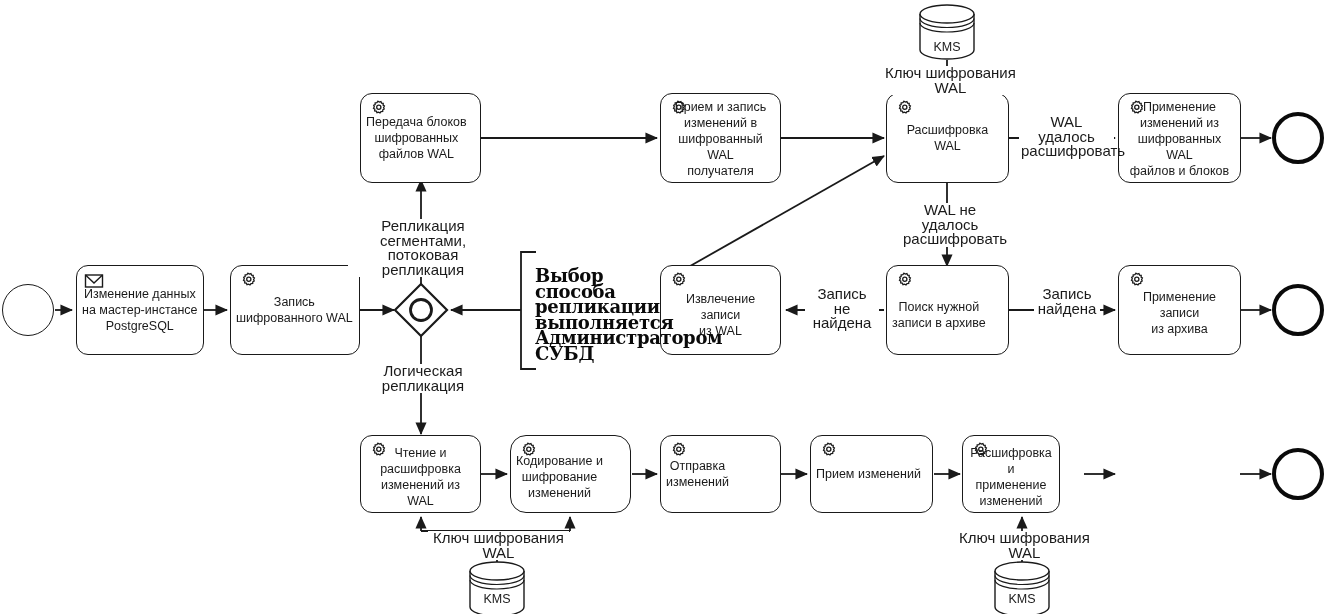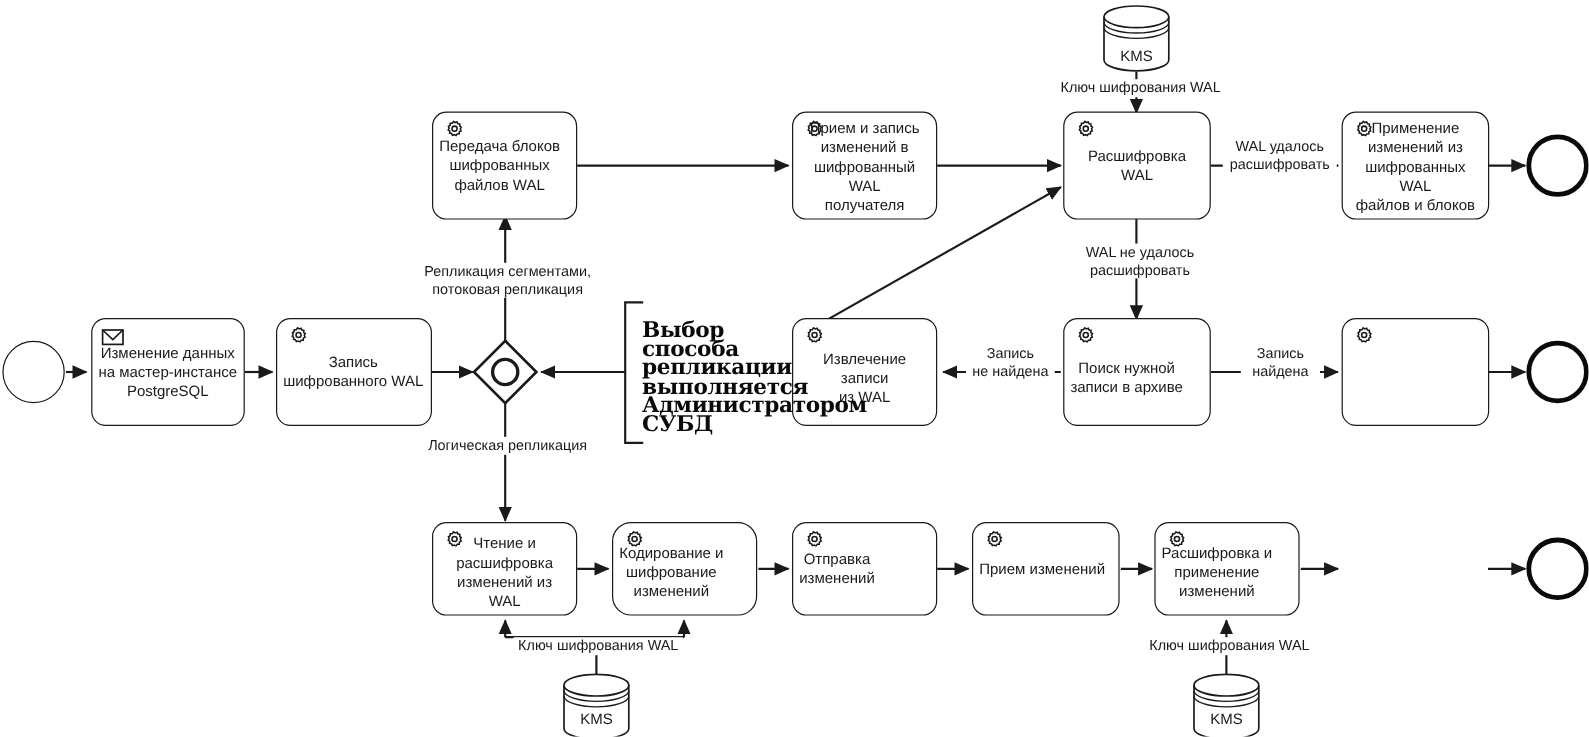--- a/index.html
+++ b/index.html
@@ -81,21 +81,21 @@
     font-size: 12.5px;
     color: #1a1a1a;
     bottom: 6px;
     left: 0;
   }
 
   
   .flow-label {
     position: absolute;
     background: #ffffff;
-    font-size: 12px;
+    font-size: 15px;
     line-height: 14.5px;
     color: #1a1a1a;
     text-align: center;
     white-space: pre-line;
     padding: 0 2px;
     z-index: 5;
   }
 
   
   .annotation {
@@ -296,20 +296,22 @@
 записи в архиве</span>
   </div>
 
   <div class="task" style="left:1118px; top:265px; width:123px; height:90px;">
     <span class="task-icon">
       <svg viewBox="0 0 20 20" width="20" height="20">
         <path d="M10 2.2 L11.4 3.1 L12.9 2.6 L13.6 4.1 L15.2 4.4 L15.1 6.1 L16.4 7.0 L15.6 8.5 L16.2 10.0 L14.8 10.8 L14.7 12.5 L13.0 12.6 L12.0 13.9 L10.5 13.2 L9.0 13.7 L8.3 12.2 L6.7 11.9 L6.8 10.2 L5.5 9.3 L6.3 7.8 L5.7 6.3 L7.1 5.5 L7.2 3.8 L8.9 3.7 Z" fill="none" stroke="#1a1a1a" stroke-width="1.3"></path>
         <circle cx="10.8" cy="8.2" r="2.1" fill="none" stroke="#1a1a1a" stroke-width="1.3"></circle>
       </svg>
     </span>
+    <span class="task-label" style="padding-top:6px;">Применение записи
+из архива</span>
   </div>
 
   <div class="event event-end" style="left:1272px; top:284px; width:52px; height:52px;"></div>
 
   <div class="task" style="left:360px; top:435px; width:121px; height:78px;">
     <span class="task-icon">
       <svg viewBox="0 0 20 20" width="20" height="20">
         <path d="M10 2.2 L11.4 3.1 L12.9 2.6 L13.6 4.1 L15.2 4.4 L15.1 6.1 L16.4 7.0 L15.6 8.5 L16.2 10.0 L14.8 10.8 L14.7 12.5 L13.0 12.6 L12.0 13.9 L10.5 13.2 L9.0 13.7 L8.3 12.2 L6.7 11.9 L6.8 10.2 L5.5 9.3 L6.3 7.8 L5.7 6.3 L7.1 5.5 L7.2 3.8 L8.9 3.7 Z" fill="none" stroke="#1a1a1a" stroke-width="1.3"></path>
         <circle cx="10.8" cy="8.2" r="2.1" fill="none" stroke="#1a1a1a" stroke-width="1.3"></circle>
       </svg>
@@ -345,21 +347,21 @@
   <div class="task" style="left:810px; top:435px; width:123px; height:78px;">
     <span class="task-icon">
       <svg viewBox="0 0 20 20" width="20" height="20">
         <path d="M10 2.2 L11.4 3.1 L12.9 2.6 L13.6 4.1 L15.2 4.4 L15.1 6.1 L16.4 7.0 L15.6 8.5 L16.2 10.0 L14.8 10.8 L14.7 12.5 L13.0 12.6 L12.0 13.9 L10.5 13.2 L9.0 13.7 L8.3 12.2 L6.7 11.9 L6.8 10.2 L5.5 9.3 L6.3 7.8 L5.7 6.3 L7.1 5.5 L7.2 3.8 L8.9 3.7 Z" fill="none" stroke="#1a1a1a" stroke-width="1.3"></path>
         <circle cx="10.8" cy="8.2" r="2.1" fill="none" stroke="#1a1a1a" stroke-width="1.3"></circle>
       </svg>
     </span>
     <span class="task-label">Прием изменений</span>
   </div>
 
-  <div class="task" style="left:962px; top:435px; width:121px; height:78px;">
+  <div class="task" style="left:962px; top:435px; width:98px; height:78px;">
     <span class="task-icon">
       <svg viewBox="0 0 20 20" width="20" height="20">
         <path d="M10 2.2 L11.4 3.1 L12.9 2.6 L13.6 4.1 L15.2 4.4 L15.1 6.1 L16.4 7.0 L15.6 8.5 L16.2 10.0 L14.8 10.8 L14.7 12.5 L13.0 12.6 L12.0 13.9 L10.5 13.2 L9.0 13.7 L8.3 12.2 L6.7 11.9 L6.8 10.2 L5.5 9.3 L6.3 7.8 L5.7 6.3 L7.1 5.5 L7.2 3.8 L8.9 3.7 Z" fill="none" stroke="#1a1a1a" stroke-width="1.3"></path>
         <circle cx="10.8" cy="8.2" r="2.1" fill="none" stroke="#1a1a1a" stroke-width="1.3"></circle>
       </svg>
     </span>
     <span class="task-label" style="padding-top:6px;">Расшифровка и
 применение
 изменений</span>
   </div>

